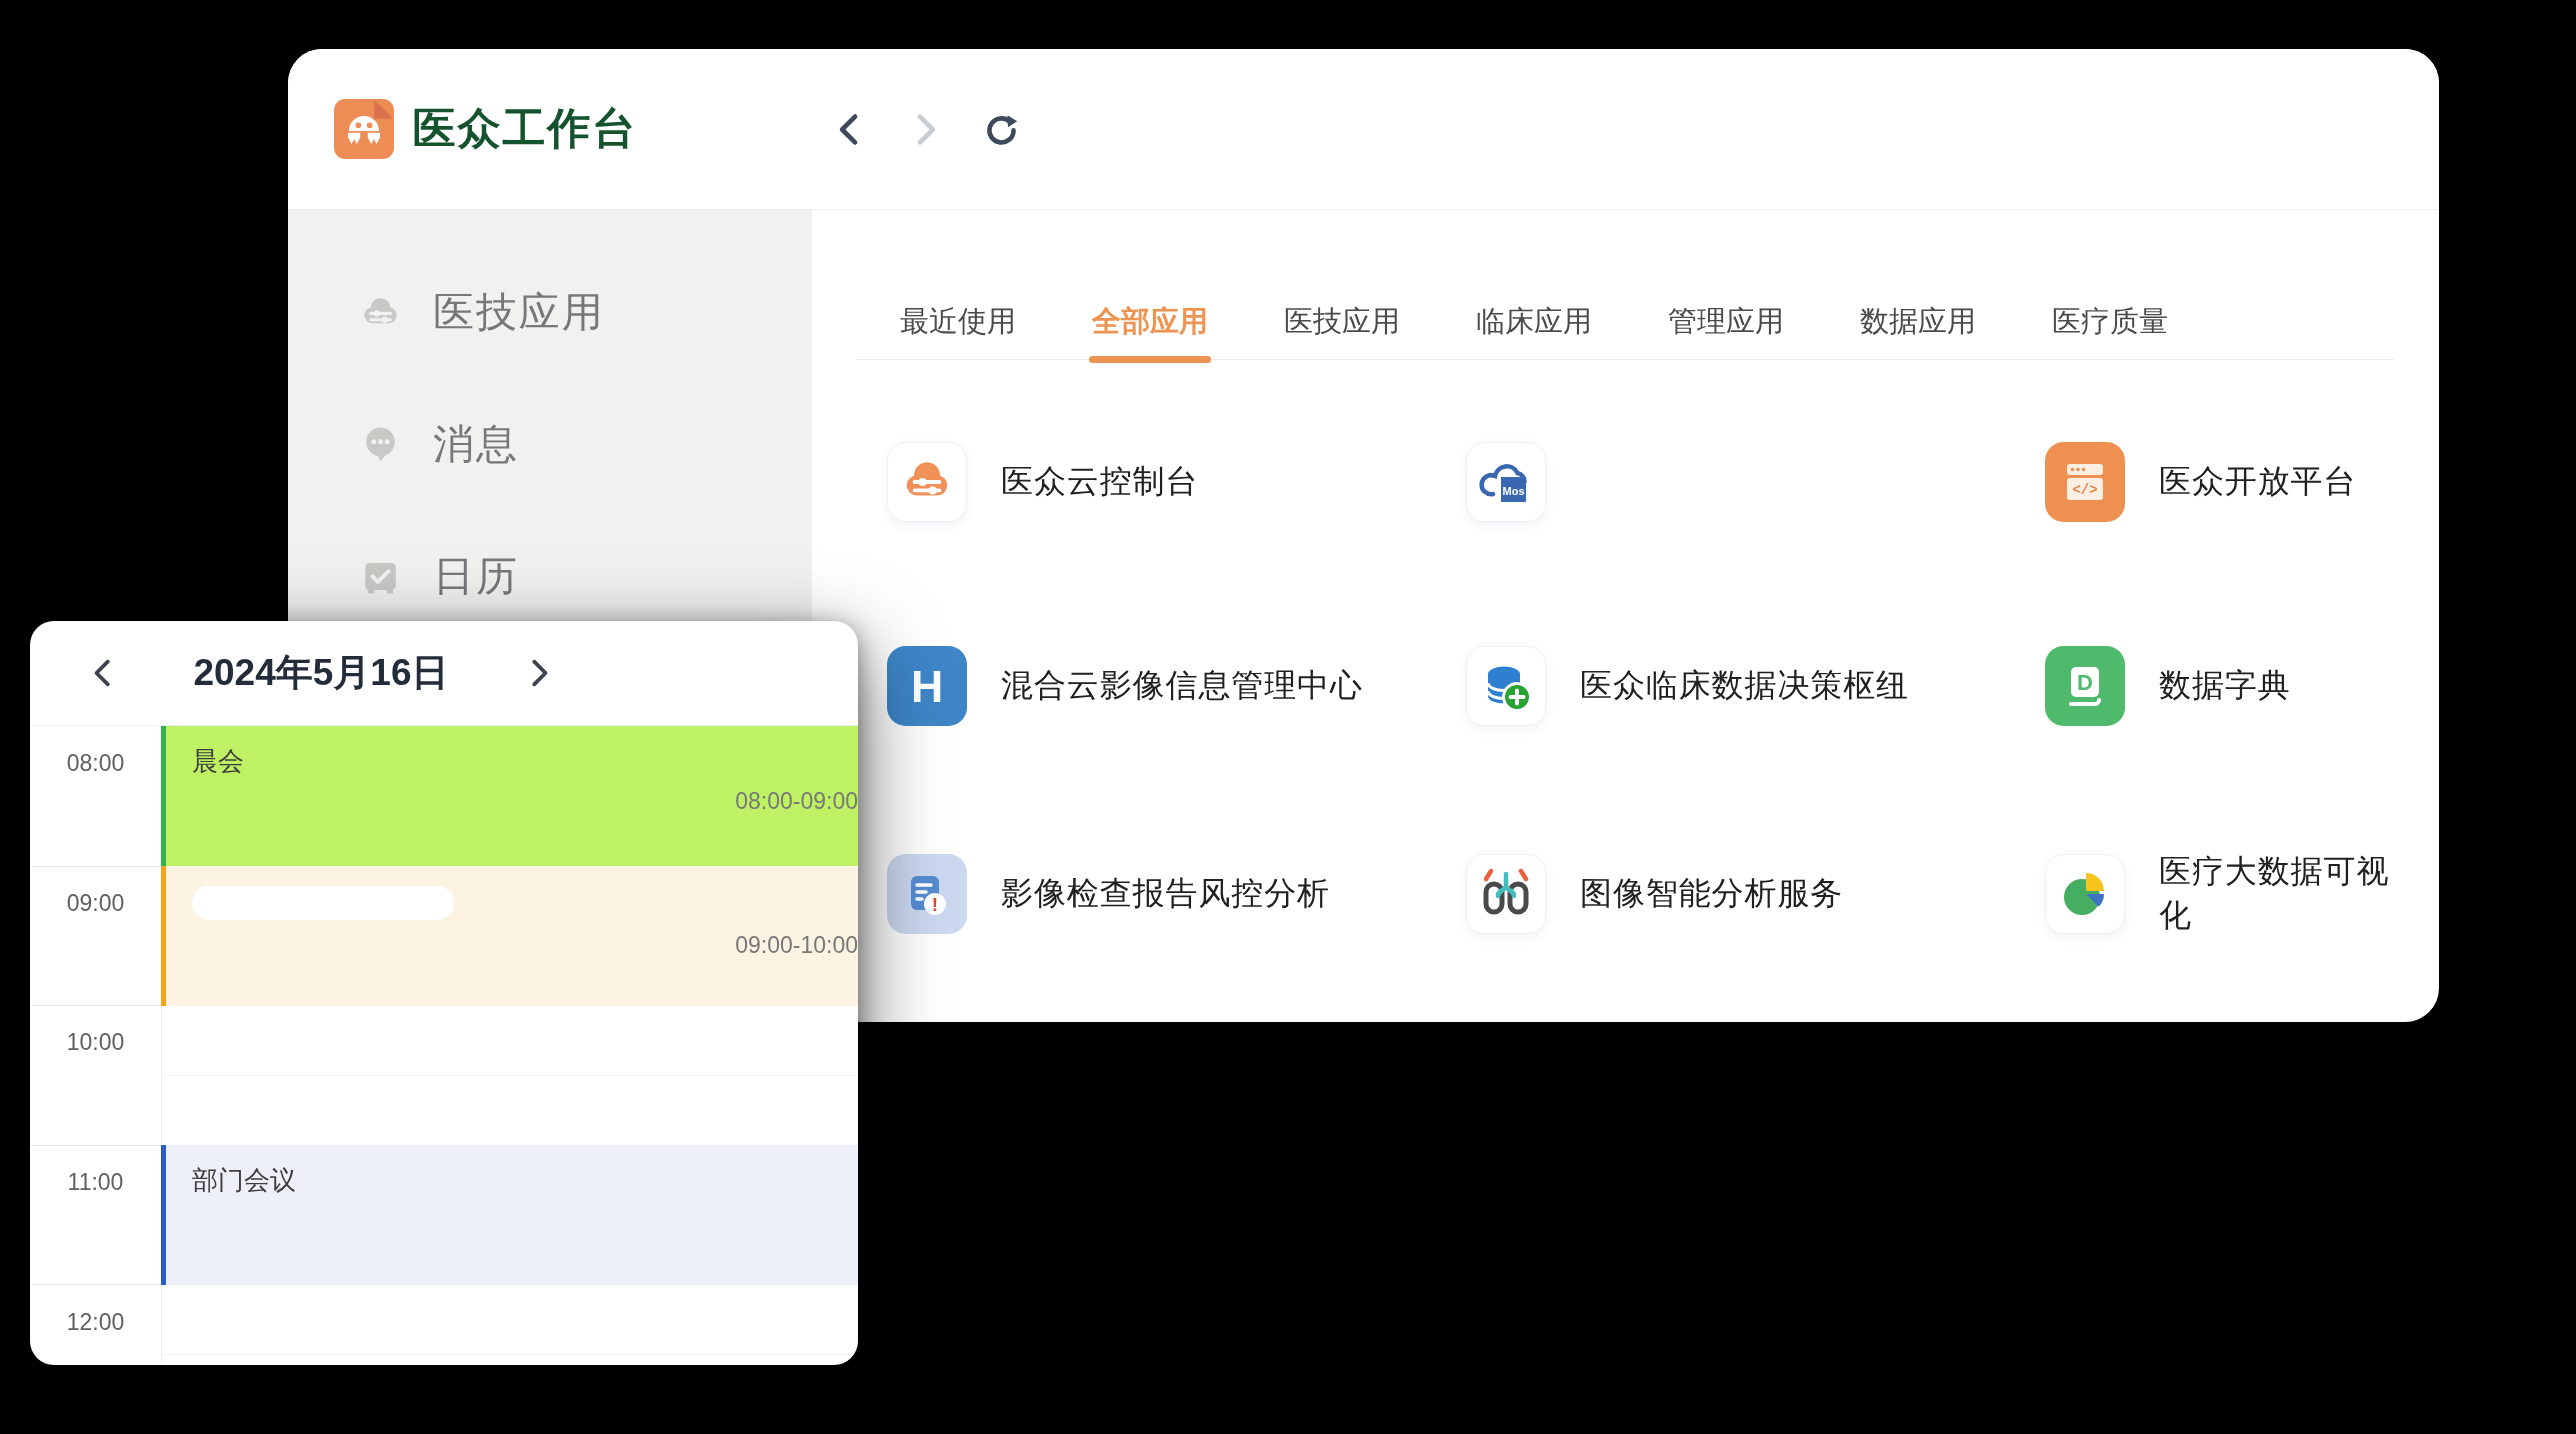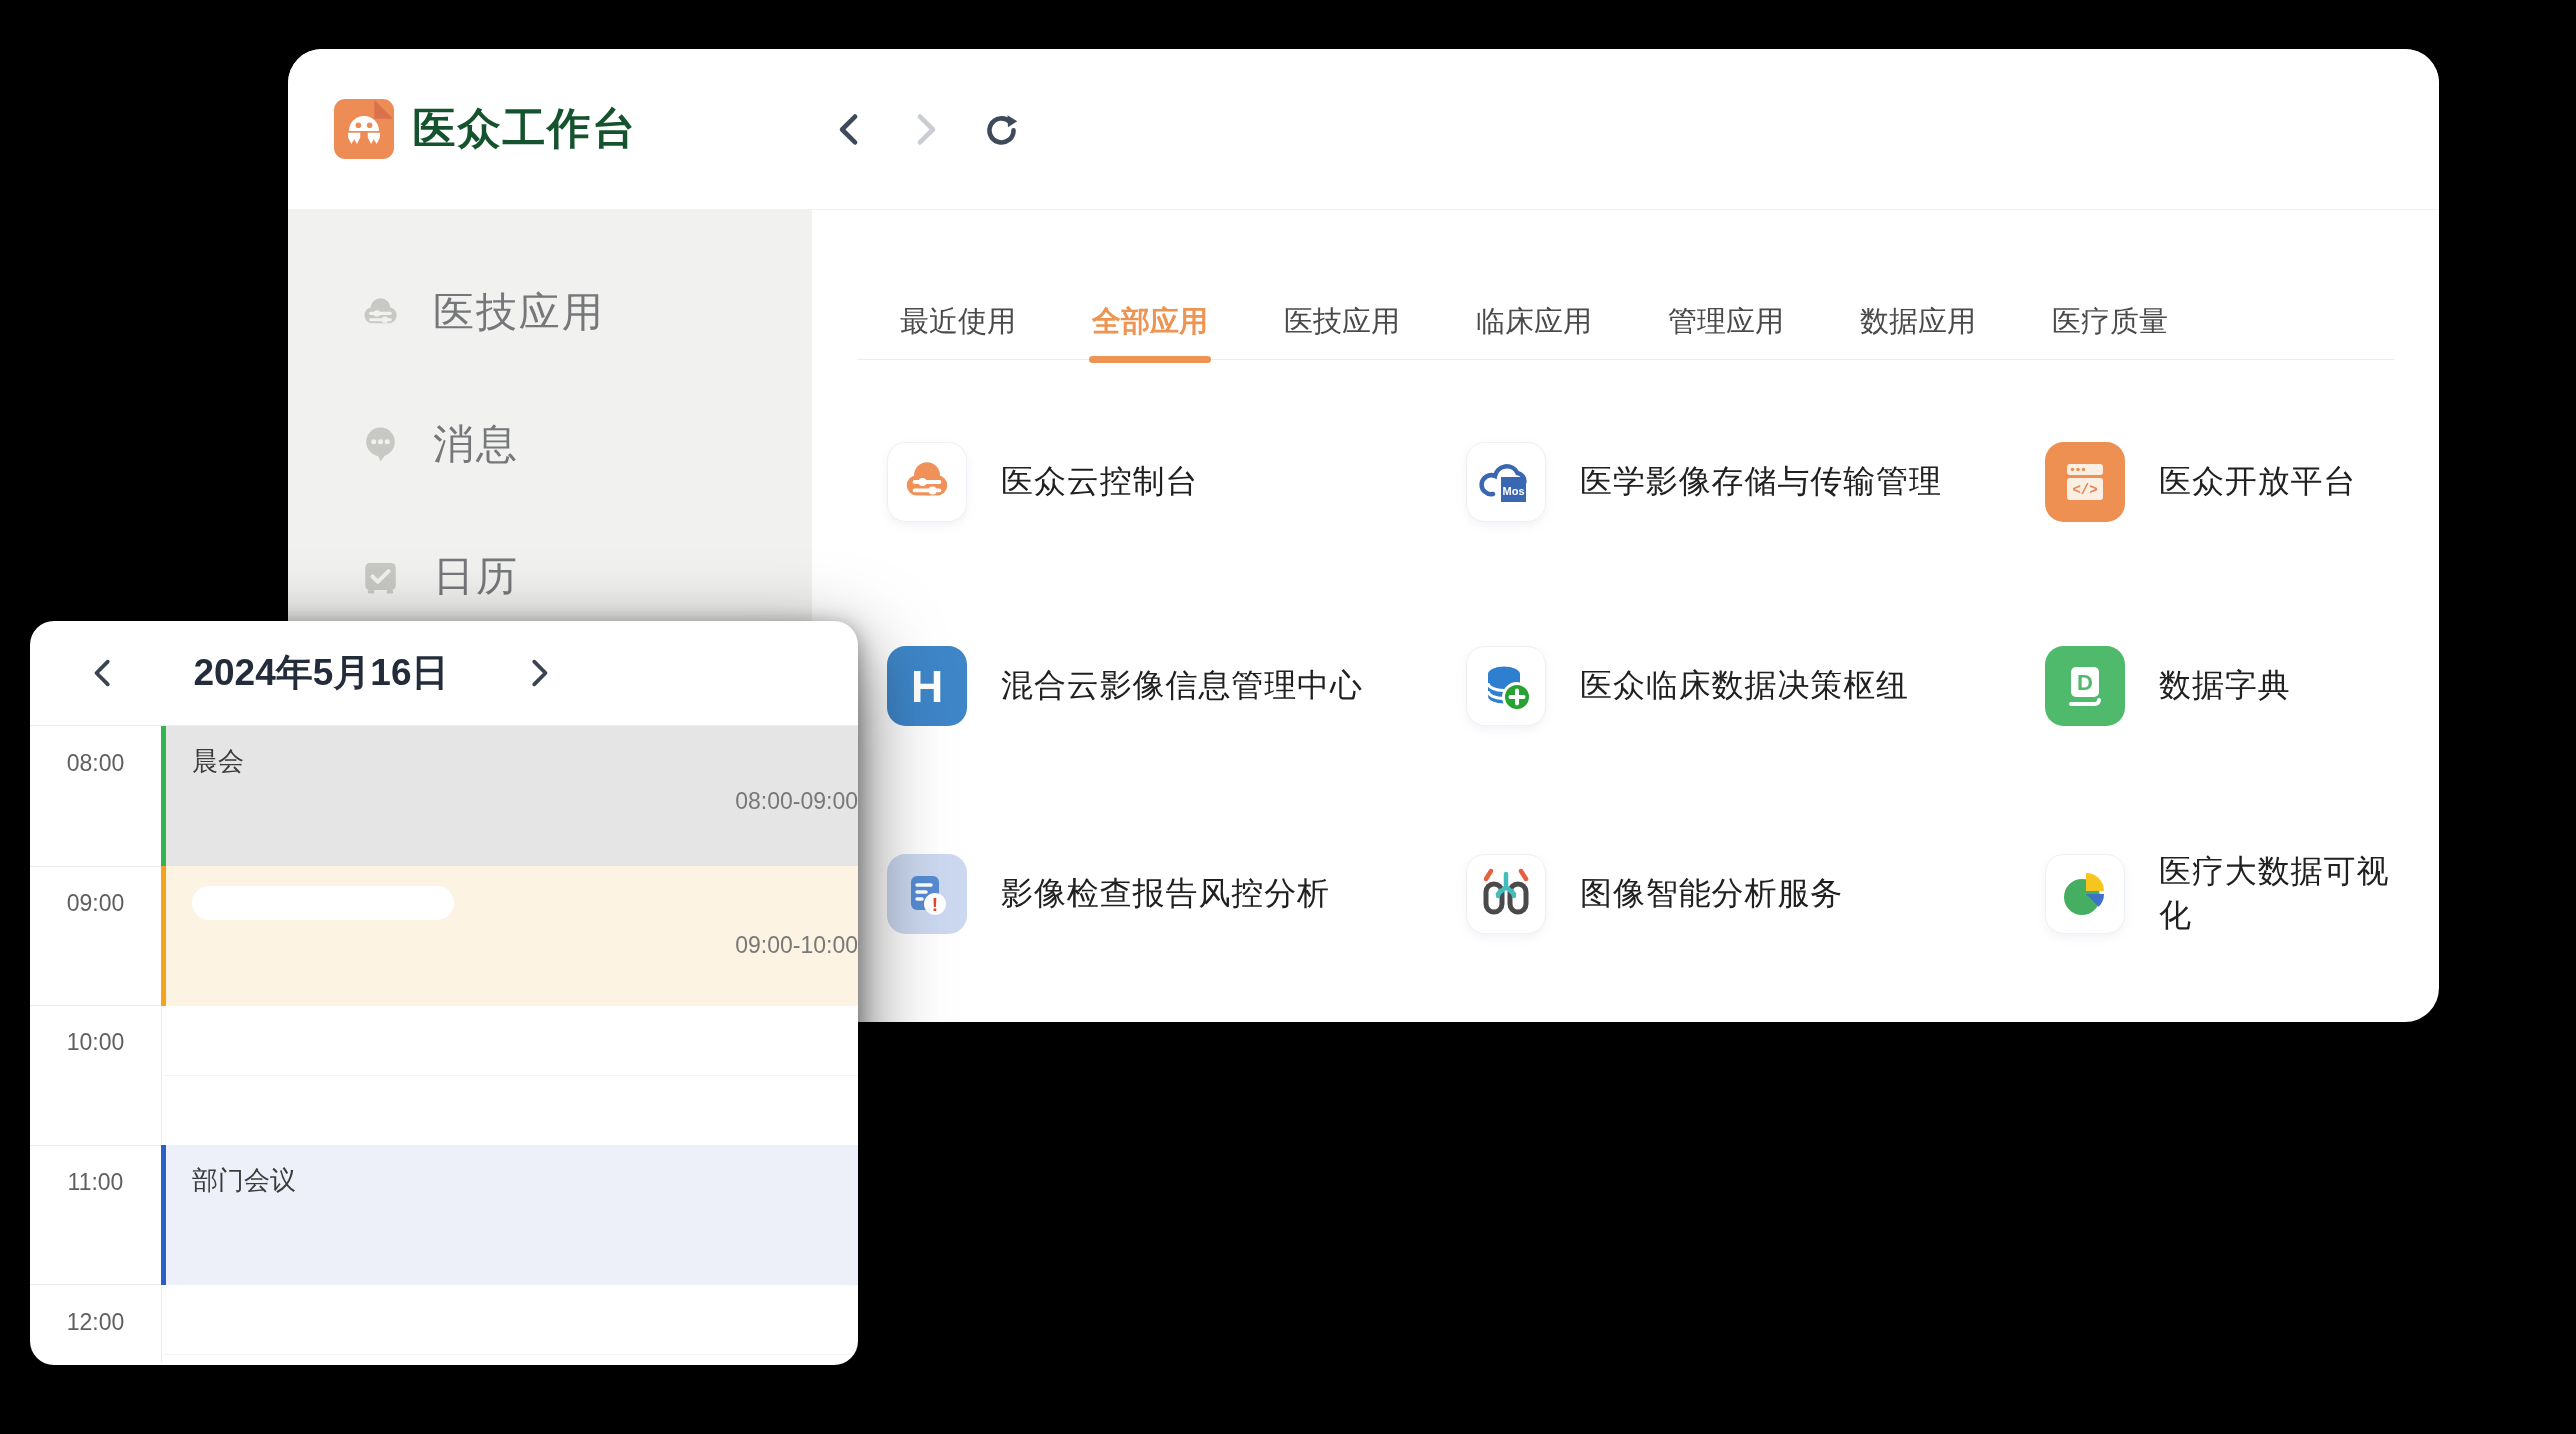--- a/index.html
+++ b/index.html
@@ -52,21 +52,21 @@
   .cal-nav { width:32px; height:32px; display:flex; align-items:center; justify-content:center; cursor:pointer; }
   .cal-title { width:402px; text-align:center; font-size:37px; font-weight:600; color:#232c3a; }
   .cal-body { position:relative; height:637px; }
   .vline { position:absolute; left:131px; top:0; bottom:0; width:0; border-left:1.9px solid #ededed; }
   .hline { position:absolute; left:0; right:0; height:0; border-top:1.9px solid #eaeaea; }
   .hhalf { position:absolute; left:133px; right:0; height:0; border-top:1.9px solid #f4f4f4; }
   .t-label { position:absolute; left:0; width:131px; text-align:center;
              font-size:23px; color:#5f5f5f; z-index:2; }
   .event { position:absolute; left:131px; right:0; height:140px; z-index:3;
            padding:18.6px 0 0 26px; cursor:pointer; }
-  .event.green  { background:#e5e5e5; border-left:5.6px solid #33b450; }
+  .event.green  { background:#bef264; border-left:5.6px solid #33b450; }
   .event.orange { background:#fcf3e2; border-left:5.6px solid #f6a21c; }
   .event.blue   { background:#edf0f8; border-left:5.6px solid #2c5fc6; }
   .ev-title { font-size:26px; color:#3c3c3c; font-weight:500; line-height:32px; }
   .ev-time  { font-size:23px; color:#787878; margin-top:11.2px;text-align:right; }
   .redact-pill { width:262px; height:34px; border-radius:17px; background:#fff; margin:1.9px 0 7.4px; }
 
   svg { display:block; }
 </style>
 </head>
 <body>
@@ -183,21 +183,20 @@
         </div>
 
         <div class="app-item">
           <div class="tile white">
             <svg width="56" height="56" viewBox="0 0 56 56">
               <path d="M15,40 a9.5,9.5 0 1 1 2,-18 a12,12 0 0 1 22.5,-3 a9,9 0 0 1 7,9" fill="none" stroke="#3a67b2" stroke-width="4.5" stroke-linecap="round"></path>
               <rect x="23" y="23" width="25" height="25" fill="#3a67b2"></rect>
               <text x="35.5" y="41" text-anchor="middle" font-size="11" font-weight="700" fill="#fff" font-family="Liberation Sans, sans-serif">Mos</text>
             </svg>
           </div>
-          <div class="app-label">医学影像存储与传输管理</div>
         </div>
 
         <div class="app-item">
           <div class="tile" style="background:#ee9051">
             <svg width="52" height="52" viewBox="0 0 52 52">
               <rect x="8" y="8" width="36" height="11" rx="3" fill="#fbeee3"></rect>
               <circle cx="13.5" cy="13.5" r="1.8" fill="#ee9051"></circle>
               <circle cx="19" cy="13.5" r="1.8" fill="#ee9051"></circle>
               <circle cx="24.5" cy="13.5" r="1.8" fill="#ee9051"></circle>
               <rect x="8" y="22" width="36" height="22" rx="3" fill="#fbeee3"></rect>

